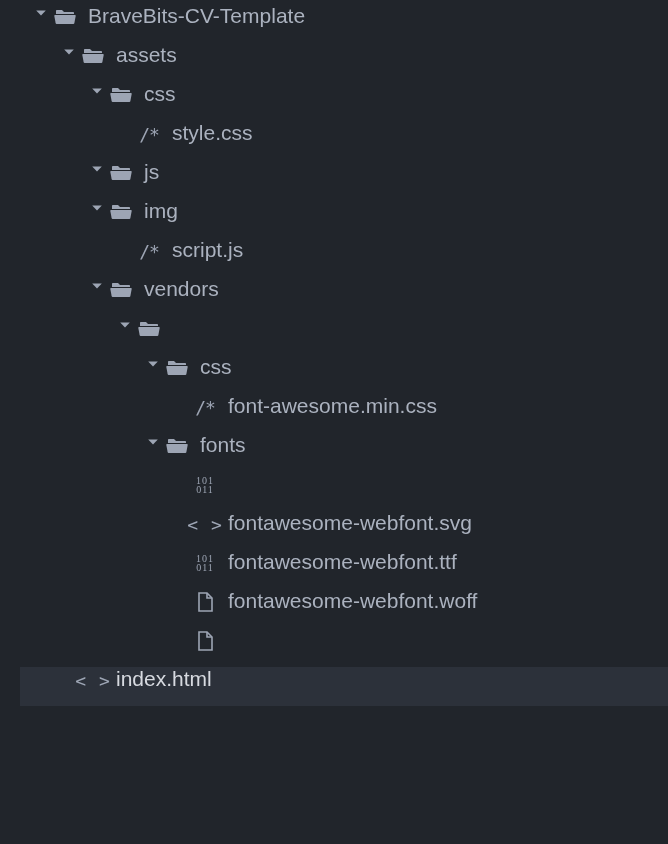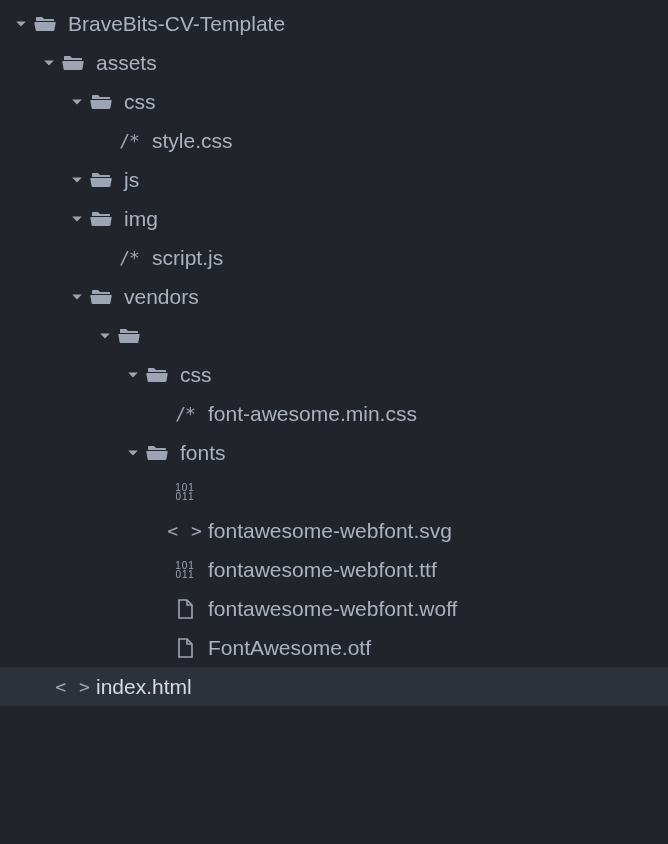--- a/index.html
+++ b/index.html
@@ -11,24 +11,25 @@
     font-family: -apple-system, BlinkMacSystemFont, "Segoe UI", Helvetica, Arial, sans-serif;
     font-size: 21px;
     color: #abb2bf;
     overflow: hidden;
   }
   .tree {
     padding-top: 4px;
   }
   .row {
     display: flex;
-    align-items: center;
+    align-items: flex-start;
     height: 39px;
     white-space: nowrap;
     cursor: default;
+    margin-left: 20px;
   }
   .row.selected {
     background: #2c313a;
     color: #d7dae0;
   }
   .row .indent {
     flex: 0 0 auto;
   }
   .arrow {
     width: 18px;
@@ -55,21 +56,21 @@
     display: flex;
     align-items: center;
     justify-content: center;
     margin-right: 10px;
   }
   .icon svg { width: 24px; height: 24px; }
   .label {
     flex: 0 0 auto;
   }
   .binary-icon {
-    font-family: Liberation Sans, sans-serif;
+    font-family: Liberation Serif, serif;
     font-size: 10px;
     line-height: 9px;
     letter-spacing: 1px;
     color: #9da5b4;
     text-align: center;
     width: 22px;
   }
   .comment-icon {
     font-family: "Menlo", "Consolas", monospace;
     font-size: 18px;
@@ -281,21 +282,20 @@
     </div>
     <div class="row">
       <span class="indent" style="width: 152px;"></span>
       <span class="spacer-arrow"></span>
       <span class="icon">
         <svg viewBox="0 0 24 24">
           <path fill="none" stroke="#9da5b4" stroke-width="1.6" d="M6 3h8l5 5v13H6z"></path>
           <path fill="none" stroke="#9da5b4" stroke-width="1.6" d="M14 3v5h5"></path>
         </svg>
       </span>
-      <span class="label">FontAwesome.otf</span>
     </div>
     <div class="row selected">
       <span class="indent" style="width: 40px;"></span>
       <span class="spacer-arrow"></span>
       <span class="icon">
         <span class="code-icon">&lt;&nbsp;&gt;</span>
       </span>
       <span class="label">index.html</span>
     </div>
   </div>

